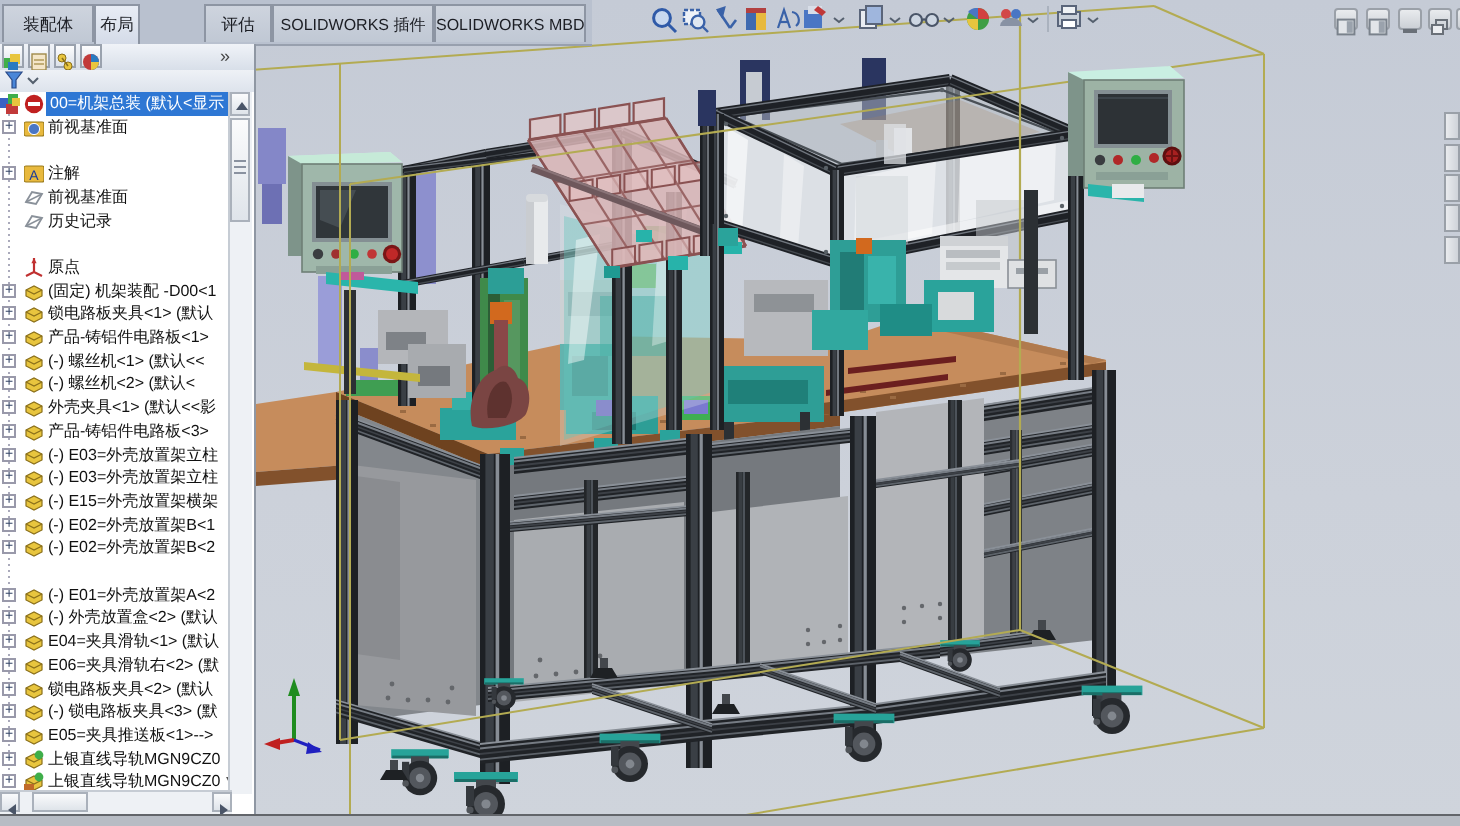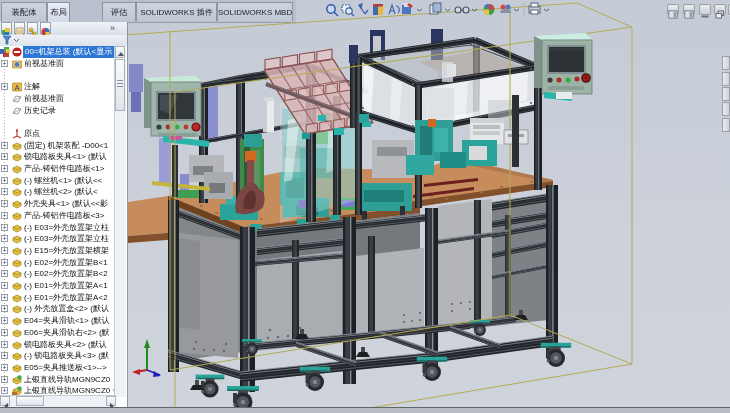--- a/index.html
+++ b/index.html
@@ -774,28 +774,20 @@
         <span class="tx">(-) E02=外壳放置架B&lt;1</span>
       </div>
 <div class="trow" style="top:222.3px">
         <span class="texp">+</span>
         <svg class="ticon" viewBox="0 0 10 10">
           <path d="M1,4 L5,2 L9,4 L9,7 L5,9 L1,7 Z" fill="#e8c53e" stroke="#8a6f1a" stroke-width="0.6"></path>
           <path d="M1,4 L5,6 L9,4" fill="none" stroke="#8a6f1a" stroke-width="0.6"></path>
         </svg>
         <span class="tx">(-) E02=外壳放置架B&lt;2</span>
       </div>
-<div class="trow" style="top:234.0px">
-        <span class="texp">+</span>
-        <svg class="ticon" viewBox="0 0 10 10">
-          <path d="M1,4 L5,2 L9,4 L9,7 L5,9 L1,7 Z" fill="#e8c53e" stroke="#8a6f1a" stroke-width="0.6"></path>
-          <path d="M1,4 L5,6 L9,4" fill="none" stroke="#8a6f1a" stroke-width="0.6"></path>
-        </svg>
-        <span class="tx">(-) E01=外壳放置架A&lt;1</span>
-      </div>
 <div class="trow" style="top:245.7px">
         <span class="texp">+</span>
         <svg class="ticon" viewBox="0 0 10 10">
           <path d="M1,4 L5,2 L9,4 L9,7 L5,9 L1,7 Z" fill="#e8c53e" stroke="#8a6f1a" stroke-width="0.6"></path>
           <path d="M1,4 L5,6 L9,4" fill="none" stroke="#8a6f1a" stroke-width="0.6"></path>
         </svg>
         <span class="tx">(-) E01=外壳放置架A&lt;2</span>
       </div>
 <div class="trow" style="top:257.4px">
         <span class="texp">+</span>

